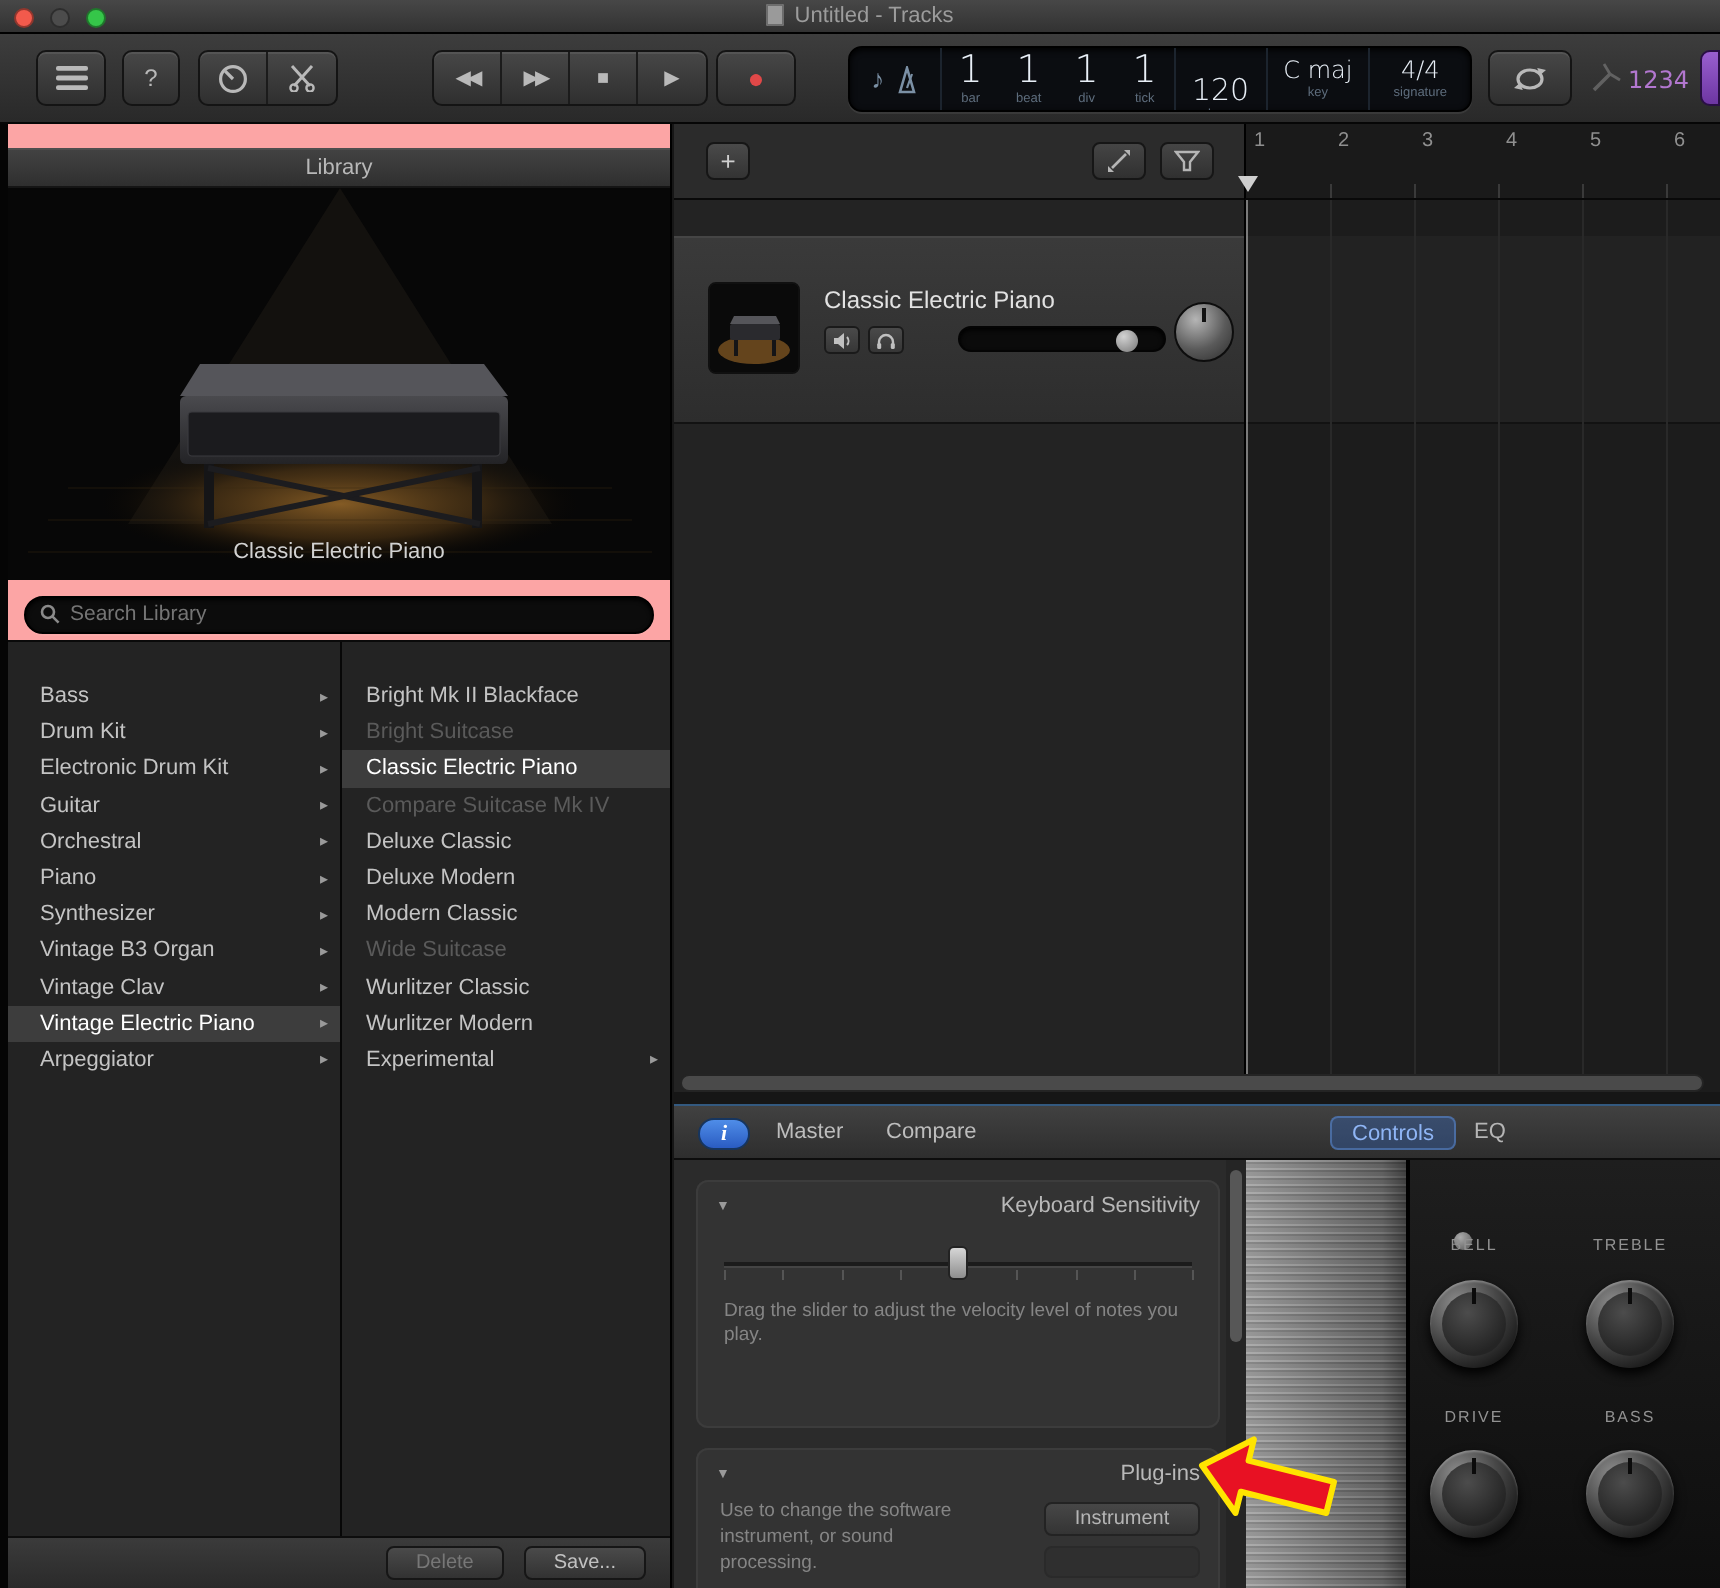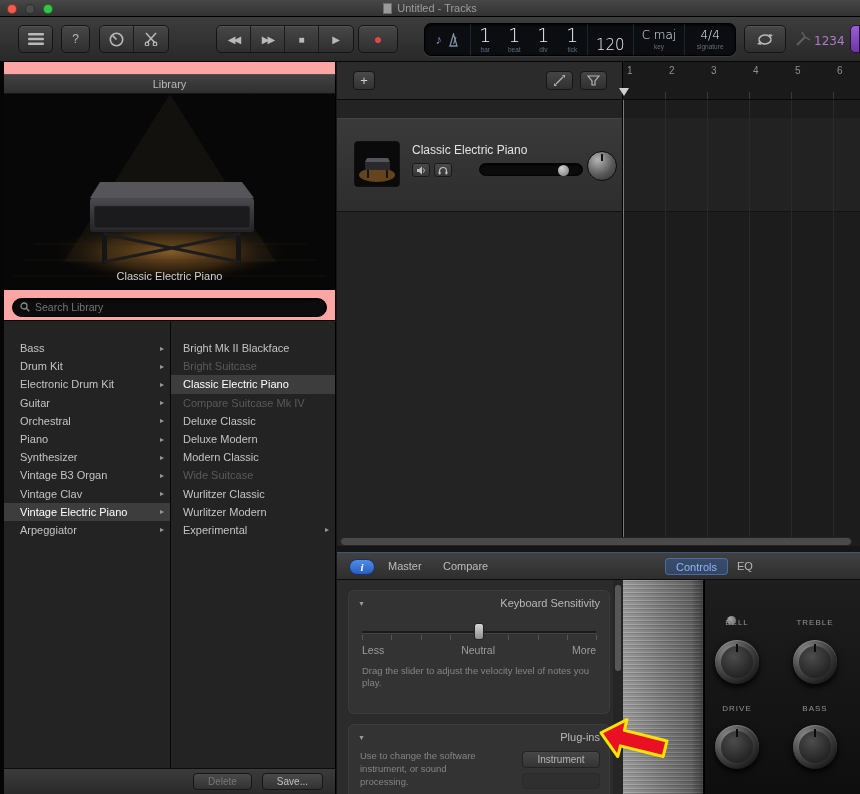--- a/index.html
+++ b/index.html
@@ -539,25 +539,20 @@
             <span class="tick" style="left:12.5%;"></span>
           <span class="tick" style="left:25%;"></span>
             <span class="tick" style="left:37.5%;"></span>
           <span class="tick" style="left:50%;"></span>
             <span class="tick" style="left:62.5%;"></span>
           <span class="tick" style="left:75%;"></span>
             <span class="tick" style="left:87.5%;"></span>
           <span class="tick" style="left:100%;"></span>
           <div class="sthumb"></div>
         </div>
-        <div class="slabels">
-          <span>Less</span>
-          <span>Neutral</span>
-          <span>More</span>
-        </div>
         <div class="gdesc">Drag the slider to adjust the velocity level of notes you play.</div>
       </div>
 
       <div class="group" style="top:144px;height:110px;">
         <div class="grp-title">
           <span class="disc">▼</span>
           <span>Plug-ins</span>
         </div>
         <div class="pi-desc">Use to change the software instrument, or sound processing.</div>
         <div class="inst-btn"><span>Instrument</span></div>

